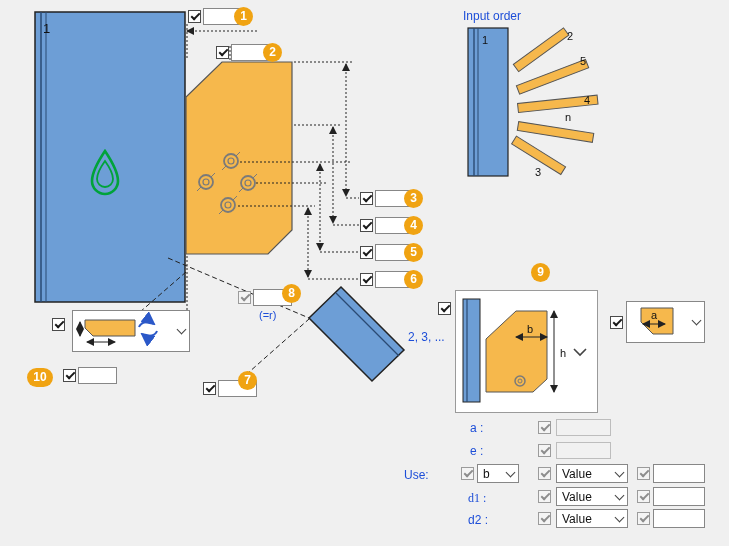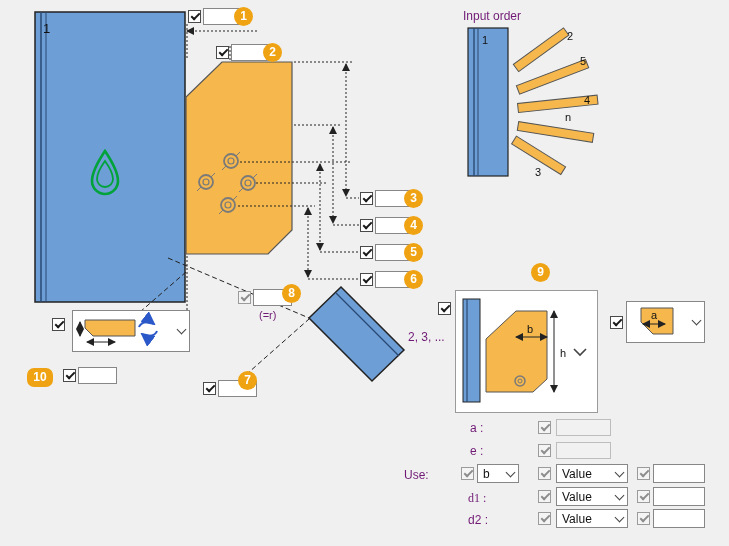--- a/index.html
+++ b/index.html
@@ -15,21 +15,21 @@
   .field.gray { background:#f1f1f1; border-color:#bdbdbd; }
   .field.wide { width:55px; }
   .field.frm  { width:52px; height:19px; }
   .badge { position:absolute; z-index:3; width:19px; height:19px; border-radius:50%; background:#f0a312;
     color:#fff; font-size:12px; font-weight:bold; text-align:center; line-height:19px; }
   .badge.wide { width:26px; border-radius:10px; }
   .combo { position:absolute; z-index:2; background:#fff; border:1px solid #878787; display:flex; align-items:center; font-size:12px; color:#111; }
   .combo .txt { padding-left:5px; }
   .combo .chev { margin-left:auto; width:16px; display:flex; justify-content:center; align-items:center; align-self:stretch; }
   .chev-glyph { width:7px; height:7px; border-right:1.6px solid #444; border-bottom:1.6px solid #444; transform:rotate(45deg); margin-top:-3px; }
-  .label { position:absolute; z-index:2; font-size:12px; color:#701a75; white-space:nowrap; }
+  .label { position:absolute; z-index:2; font-size:12px; color:#1d4ed8; white-space:nowrap; }
   .label.small { font-size:11px; }
   .panel { position:absolute; z-index:2; background:#fff; border:1px solid #9a9a9a; }
 </style>
 </head>
 <body>
 
 <div class="canvas">
 
   <svg class="gfx" width="729" height="546" viewBox="0 0 729 546">
     <defs>
@@ -172,21 +172,21 @@
 
   <span class="checkbox checked" style="left:203px; top:382px;"></span>
   <input class="field" style="left: 218px; top: 380px;" value="">
   <span class="badge" style="left:238px; top:371px;">7</span>
 
   <span class="checkbox checked disabled" style="left:238px; top:291px;"></span>
   <input class="field" style="left: 253px; top: 289px;" value="">
   <span class="badge" style="left:282px; top:284px;">8</span>
   <span class="label small" style="left:259px; top:309px;">(=r)</span>
 
-  <span class="badge wide" style="left:27px; top:368px;border-radius:7px;">10</span>
+  <span class="badge wide" style="left:27px; top:368px;">10</span>
   <span class="checkbox checked" style="left:63px; top:369px;"></span>
   <input class="field" style="left: 78px; top: 367px;" value="">
 
   <span class="checkbox checked" style="left:52px; top:318px;"></span>
   <div class="combo" style="left:72px; top:310px; width:118px; height:42px;">
     <svg width="98" height="40" viewBox="0 0 98 40">
       <polygon points="12,9 62,9 62,25 20,25 12,17" fill="#f6b84c" stroke="#555"></polygon>
       <line x1="14" y1="31" x2="42" y2="31" stroke="#222" stroke-width="1" marker-start="url(#arrK)" marker-end="url(#arrK)"></line>
       <line x1="7" y1="11" x2="7" y2="25" stroke="#222" stroke-width="1" marker-start="url(#arrK)" marker-end="url(#arrK)"></line>
       <g fill="none" stroke="#2b58c8" stroke-width="2">

